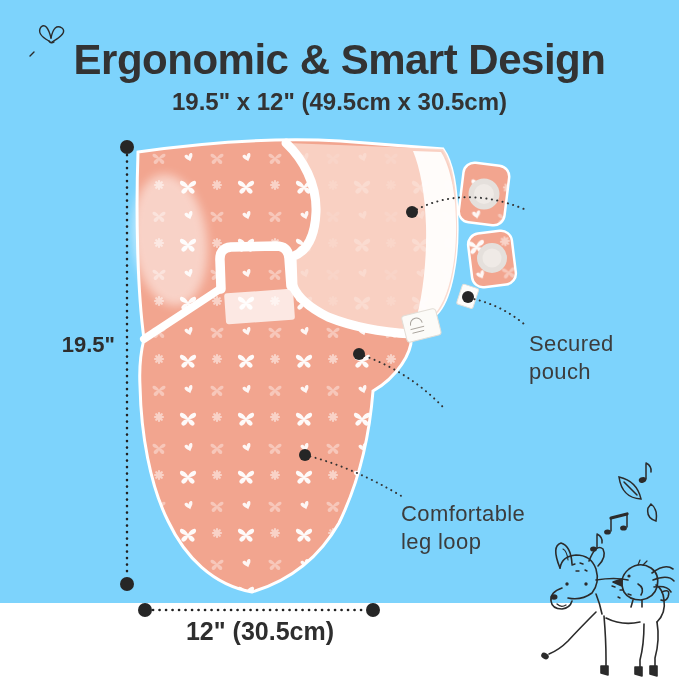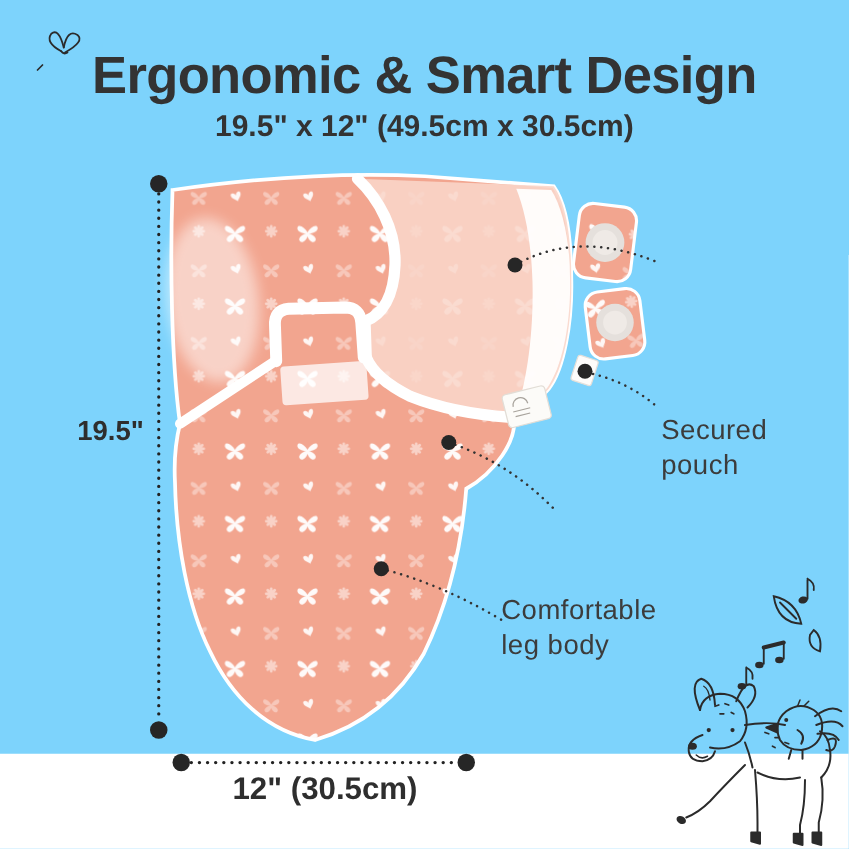--- a/index.html
+++ b/index.html
@@ -178,18 +178,18 @@
 
   <div class="dim dimv">
     <div>19.5"</div>
   </div>
   <div class="dim dimh">12" (30.5cm)</div>
 
   <div class="lbl" style="left:529px;top:330px">
     <span>Secured</span><br>
     <span>pouch</span>
   </div>
-  <div class="lbl" style="left:401px;top:474px">
+  <div class="lbl" style="left:401px;top:500px">
     <span>Comfortable</span><br>
-    <span>leg body</span>
+    <span>leg loop</span>
   </div>
 
 </div>
 
 </body></html>

